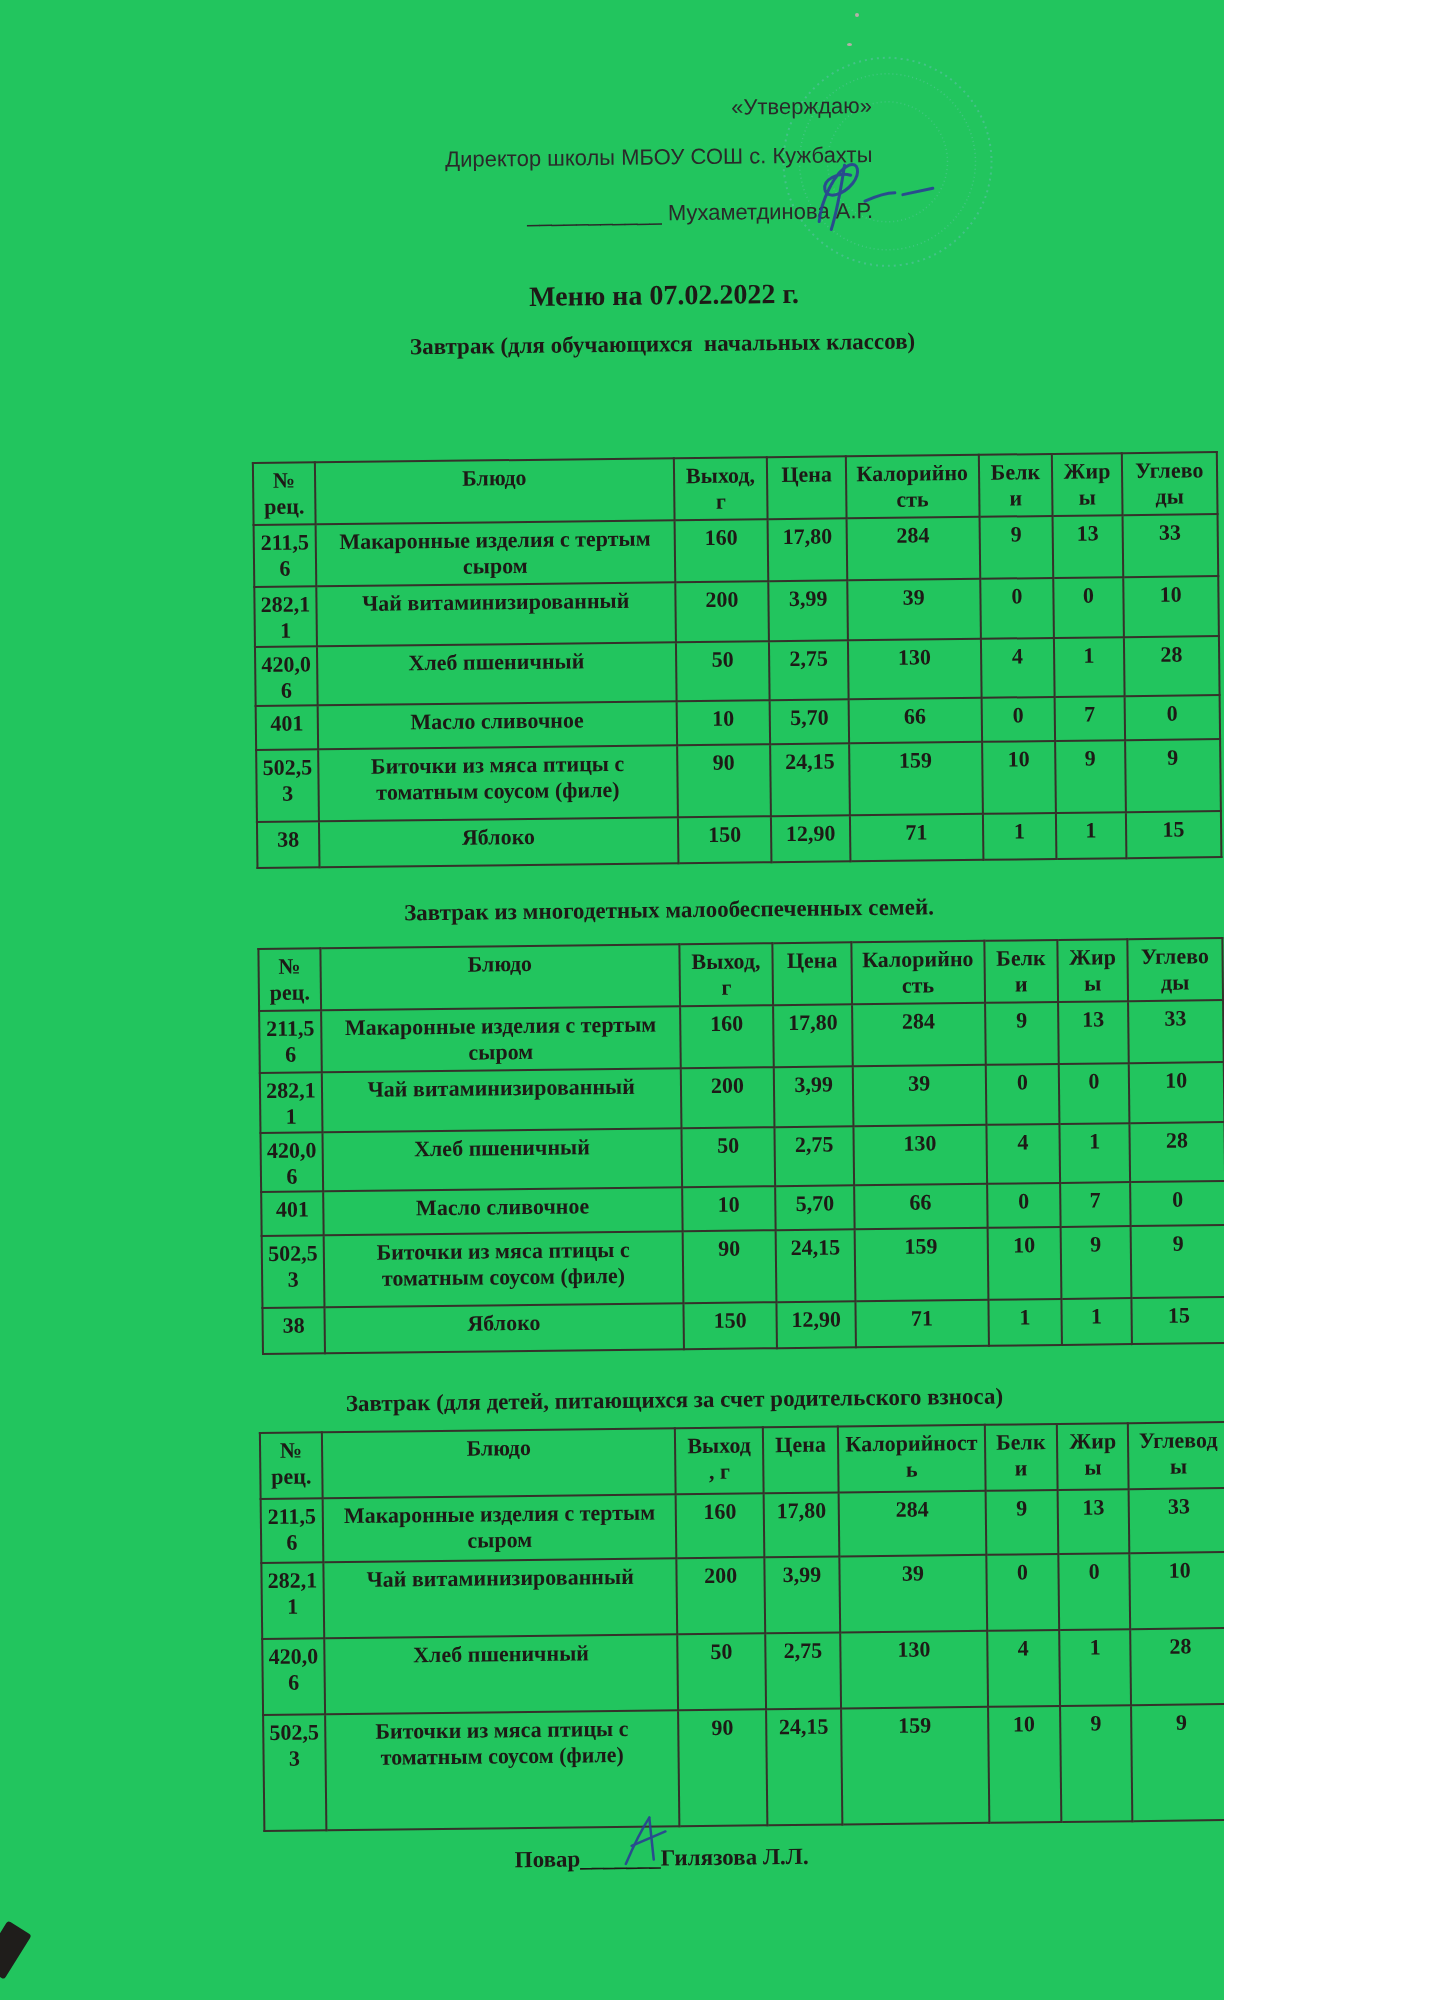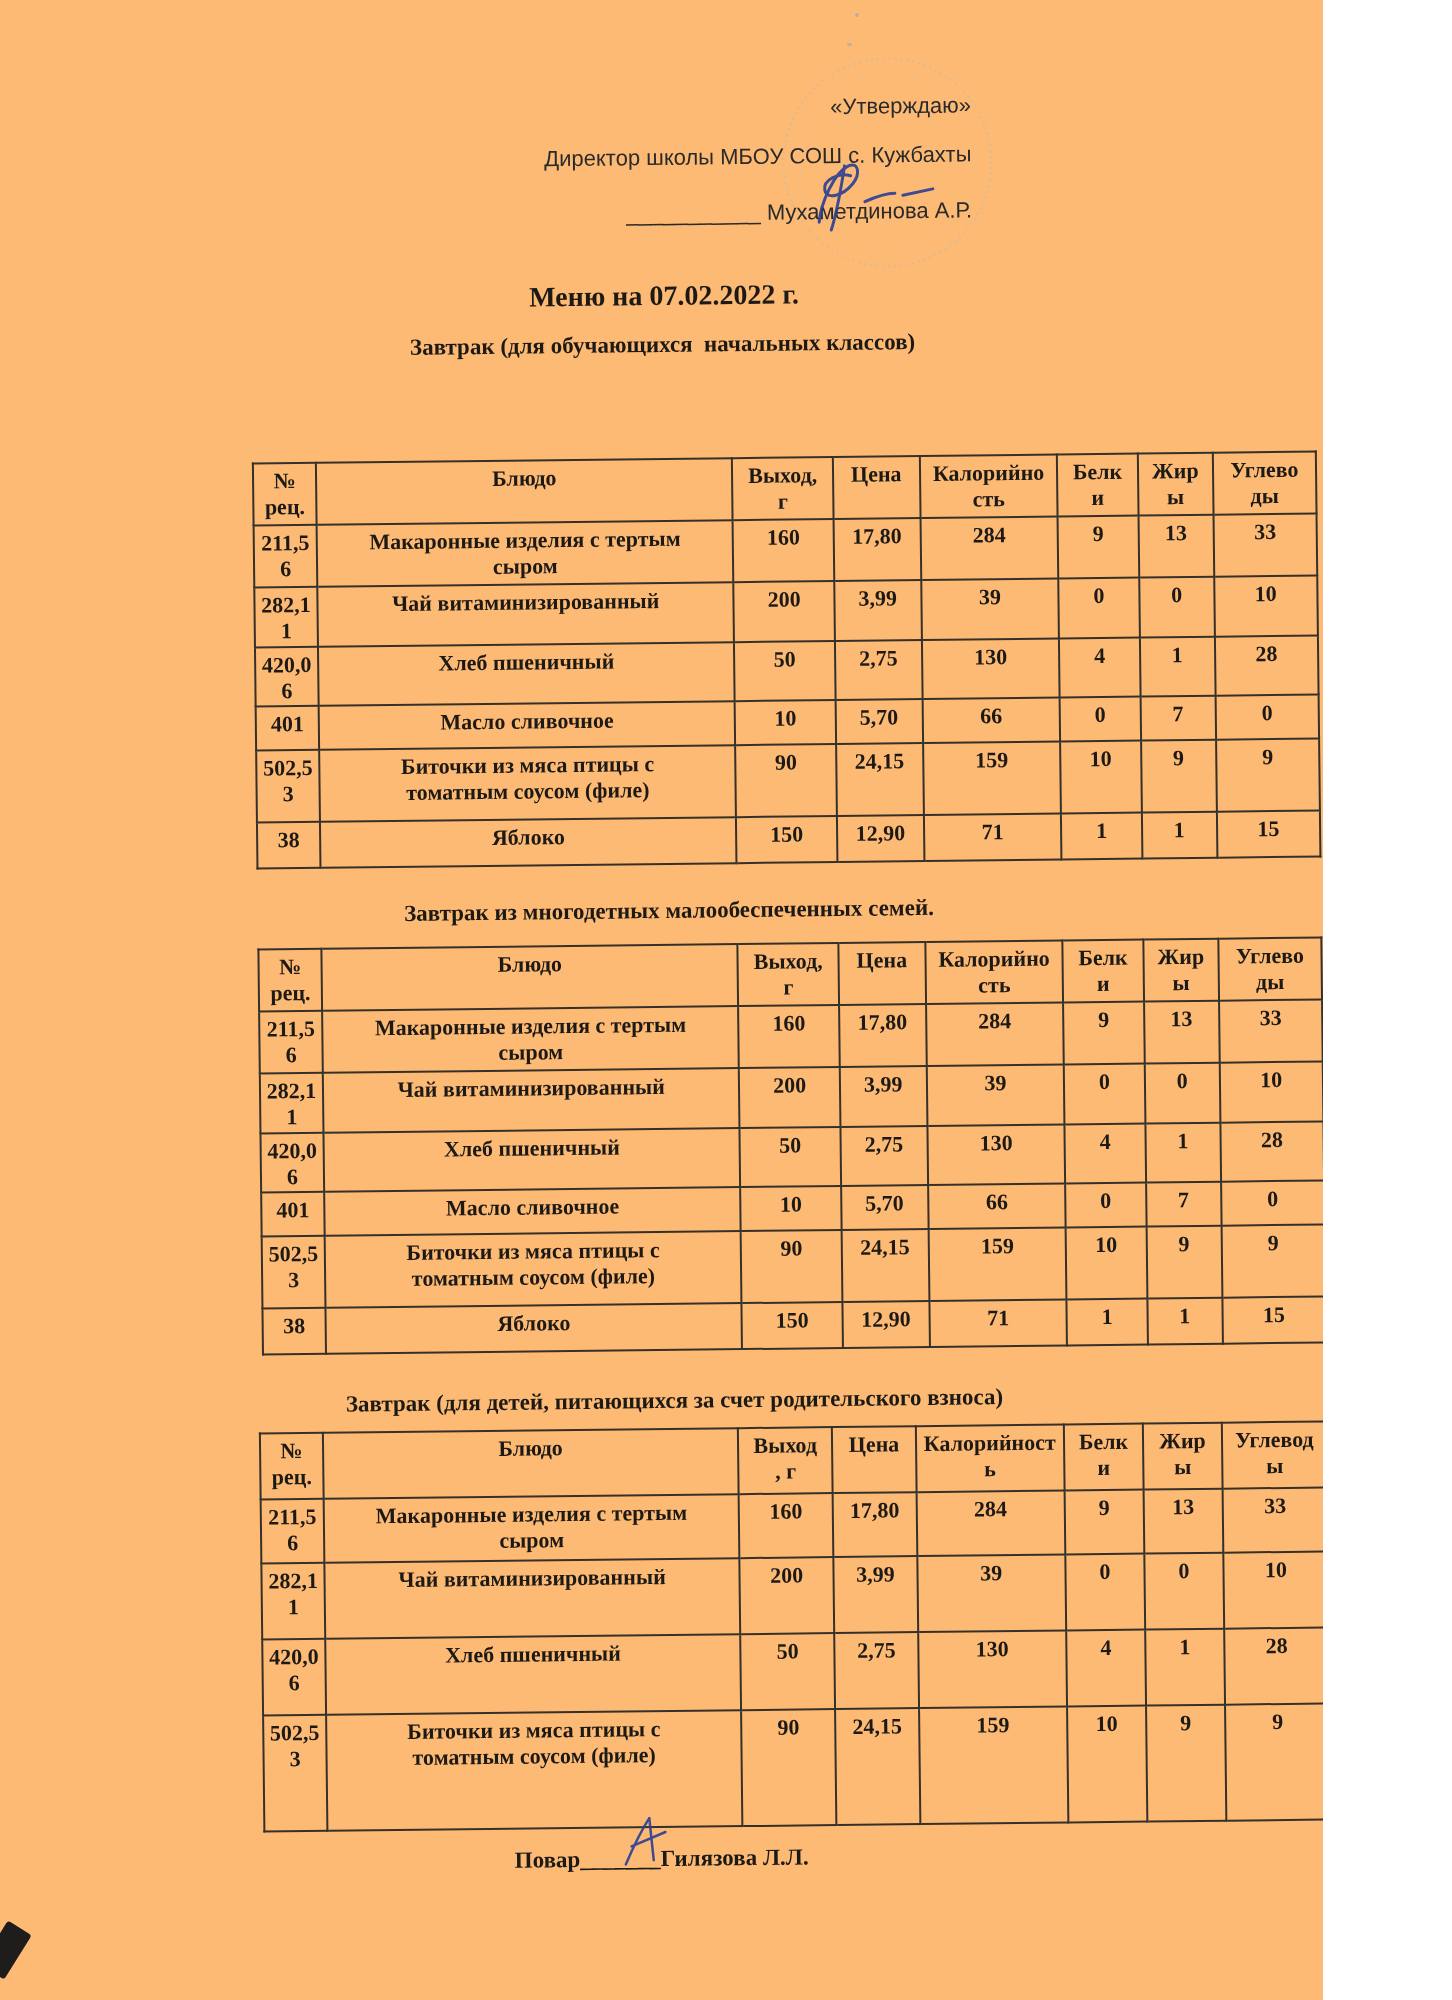--- a/index.html
+++ b/index.html
@@ -1,16 +1,16 @@
 <!DOCTYPE html>
 <html><head>
 <meta charset="utf-8">
 <style>
   html,body{margin:0;padding:0;background:#ffffff;}
-  .page{position:relative;width:1323px;height:2000px;background:#fdba74;overflow:hidden;
+  .page{position:relative;width:1224px;height:2000px;background:#22c55e;overflow:hidden;
         font-family:"Liberation Serif",serif;color:#1d1a16;}
   .scan{position:absolute;inset:0;transform:rotate(-0.65deg);}
   
   .approval{position:absolute;top:96px;right:342px;text-align:right;
             font-family:"Liberation Sans",sans-serif;font-size:22px;color:#2a2a2a;}
   .approval .l2{margin-top:23px;}
   .approval .l3{margin-top:30px;}
   
   .stamp{position:absolute;left:782px;top:50px;opacity:.6;}
   .sig-director{position:absolute;left:800px;top:152px;}

